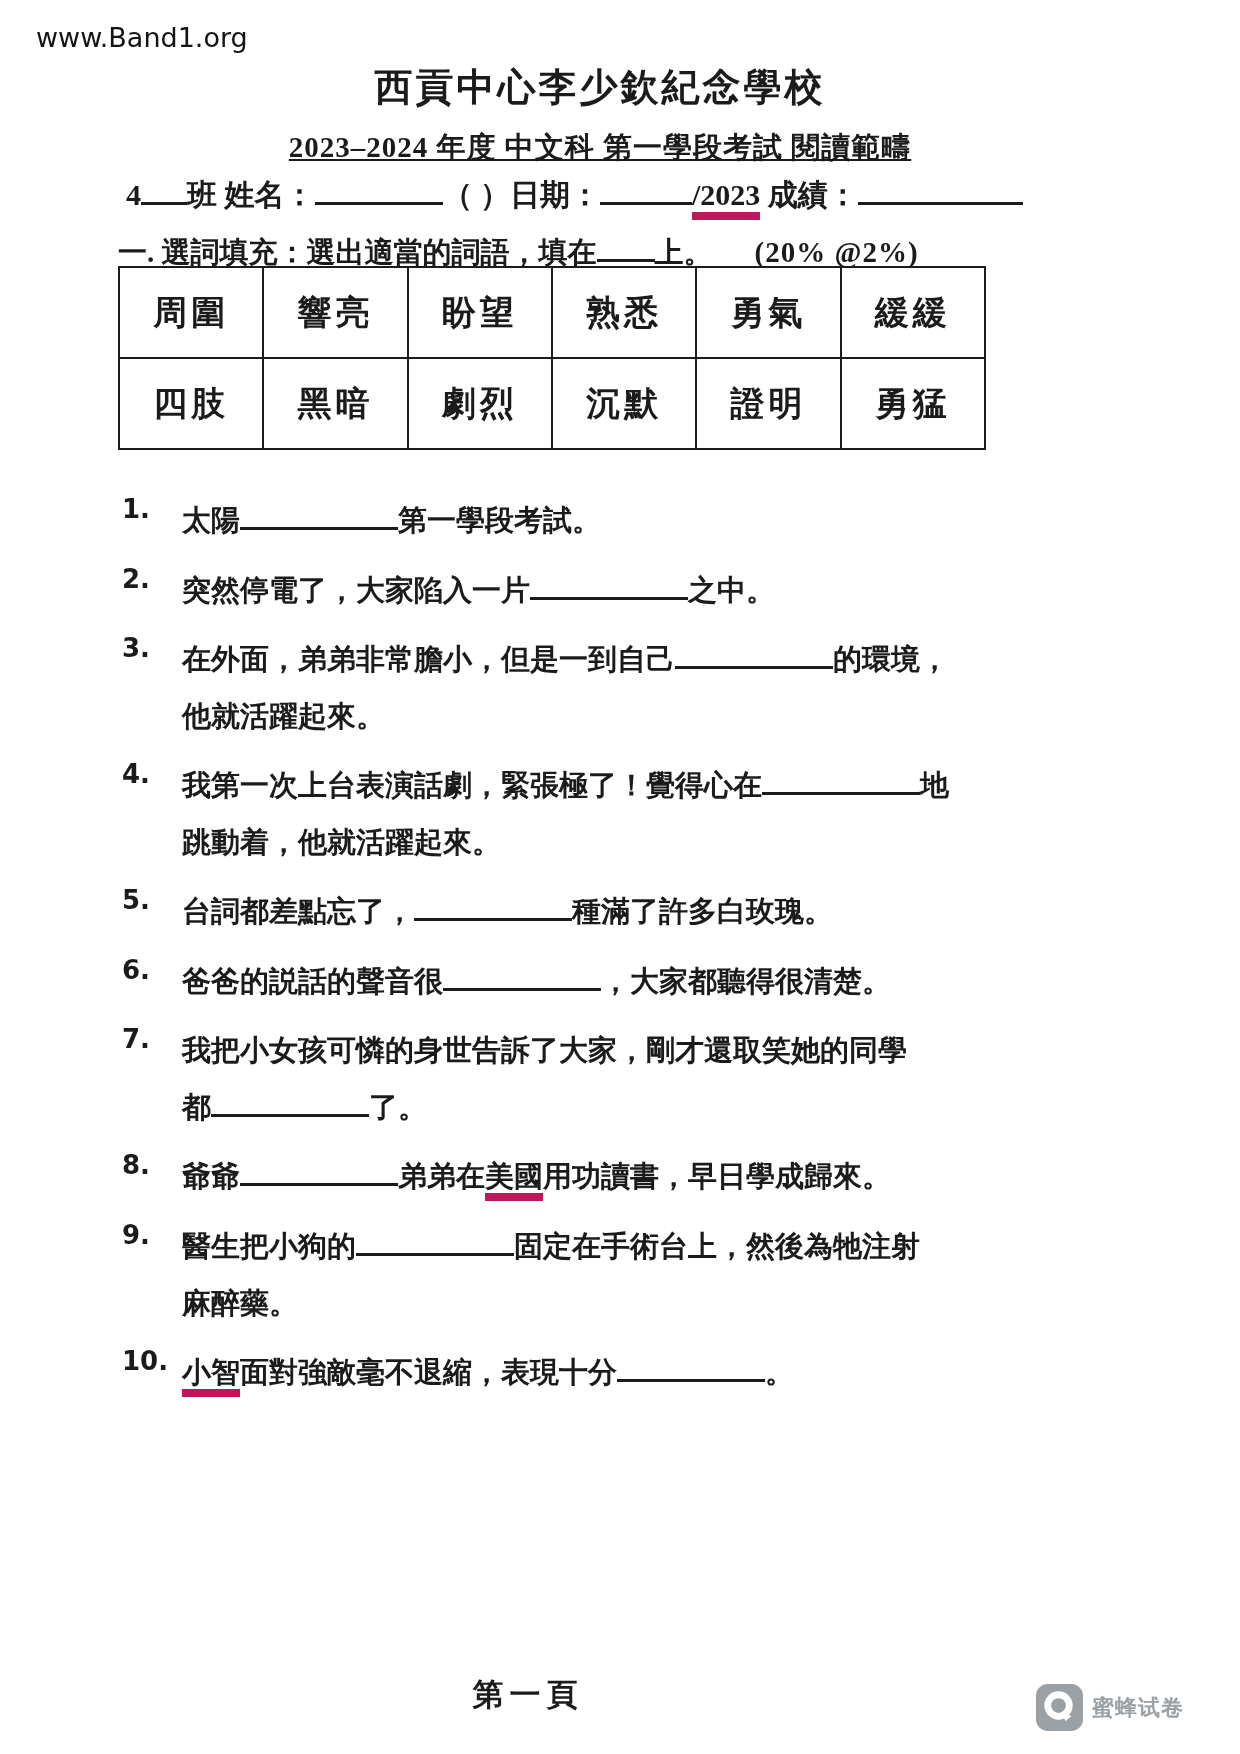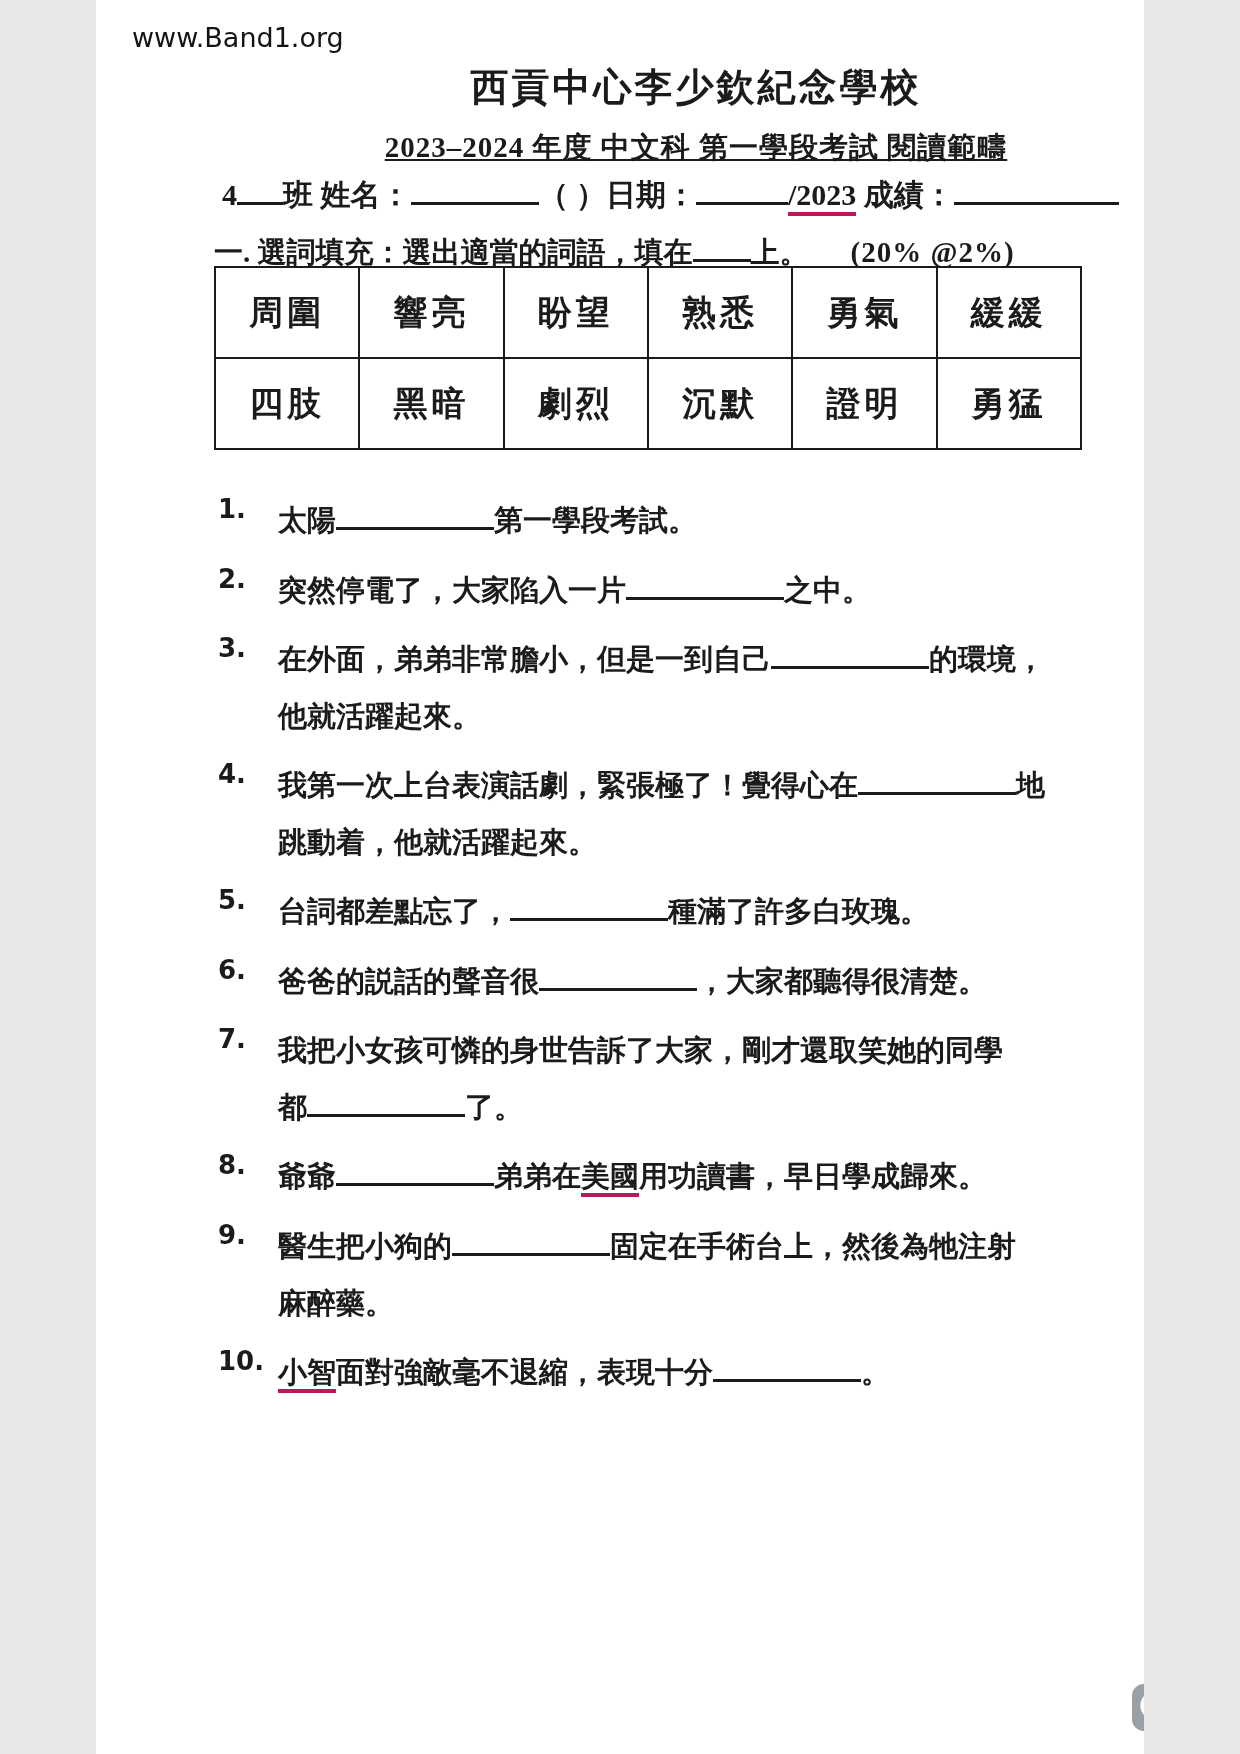--- a/index.html
+++ b/index.html
@@ -1,17 +1,17 @@
 <!DOCTYPE html>
 <html><head>
 <meta charset="utf-8">
 <style>
   html,body{margin:0;padding:0;background:#e8e8e8;}
   .page{
-    position:relative;width:1048px;height:1754px;margin:0 auto;
+    position:relative;width:1240px;height:1754px;margin:0 auto;
     background:#ffffff;color:#1b1b1b;overflow:hidden;
     font-family:"Liberation Serif", serif;
   }
   .watermark{
     position:absolute;top:22px;left:36px;
     font-family:"DejaVu Sans", sans-serif;font-size:27px;color:#141414;
   }
   .title-block{position:absolute;top:62px;left:30px;width:1140px;text-align:center;}
   .school{font-size:38px;font-weight:bold;letter-spacing:3px;}
   .examtitle{font-size:29px;font-weight:bold;margin-top:15px;letter-spacing:1px;text-decoration:underline;}
@@ -35,21 +35,21 @@
   .q{display:flex;margin-bottom:13px;font-size:29px;font-weight:bold;}
   .qnum{
     flex:none;width:60px;padding-top:2px;
     font-family:"DejaVu Sans", sans-serif;font-size:26px;font-weight:bold;
   }
   .qc{flex:1;line-height:1.95;}
   .blank{
     display:inline-block;border-bottom:3px solid #1b1b1b;
     height:1em;vertical-align:baseline;
   }
-  .u{border-bottom:4px solid #be185d;padding-bottom:1px;}
+  .u{border-bottom:8px solid #be185d;padding-bottom:1px;}
   .marks{margin-left:42px;letter-spacing:1px;}
   .footer{
     position:absolute;top:1674px;left:0;width:1056px;text-align:center;
     font-size:31px;font-weight:bold;letter-spacing:6px;
   }
   .brand{position:absolute;top:1684px;left:1036px;display:flex;align-items:center;gap:9px;}
   .brand svg{display:block;}
   .brand-text{
     font-family:"DejaVu Sans", sans-serif;font-size:22px;font-weight:bold;
     color:#9aa0a4;letter-spacing:1px;white-space:nowrap;
@@ -128,20 +128,21 @@
       <div class="q">
         <span class="qnum">9.</span>
         <div class="qc"><span>醫生把小狗的</span><span class="blank" style="width: 158px;"></span><span>固定在手術台上，然後為牠注射</span><br><span>麻醉藥。</span></div>
       </div>
       <div class="q">
         <span class="qnum">10.</span>
         <div class="qc"><span class="u">小智</span><span>面對強敵毫不退縮，表現十分</span><span class="blank" style="width: 148px;"></span><span>。</span></div>
       </div>
     </div>
 
+  <div class="footer">第一頁</div>
 
   <div class="brand">
     <span>
       <svg width="47" height="47" viewBox="0 0 48 48" aria-hidden="true">
         <rect width="48" height="48" rx="12" fill="#9aa0a4"></rect>
         <circle cx="23" cy="22" r="11" stroke="#ffffff" stroke-width="7" fill="none"></circle>
         <path d="M27 27 l9 6 -6 5 -2 -6 z" fill="#ffffff"></path>
       </svg>
     </span>
     <span class="brand-text">蜜蜂试卷</span>

